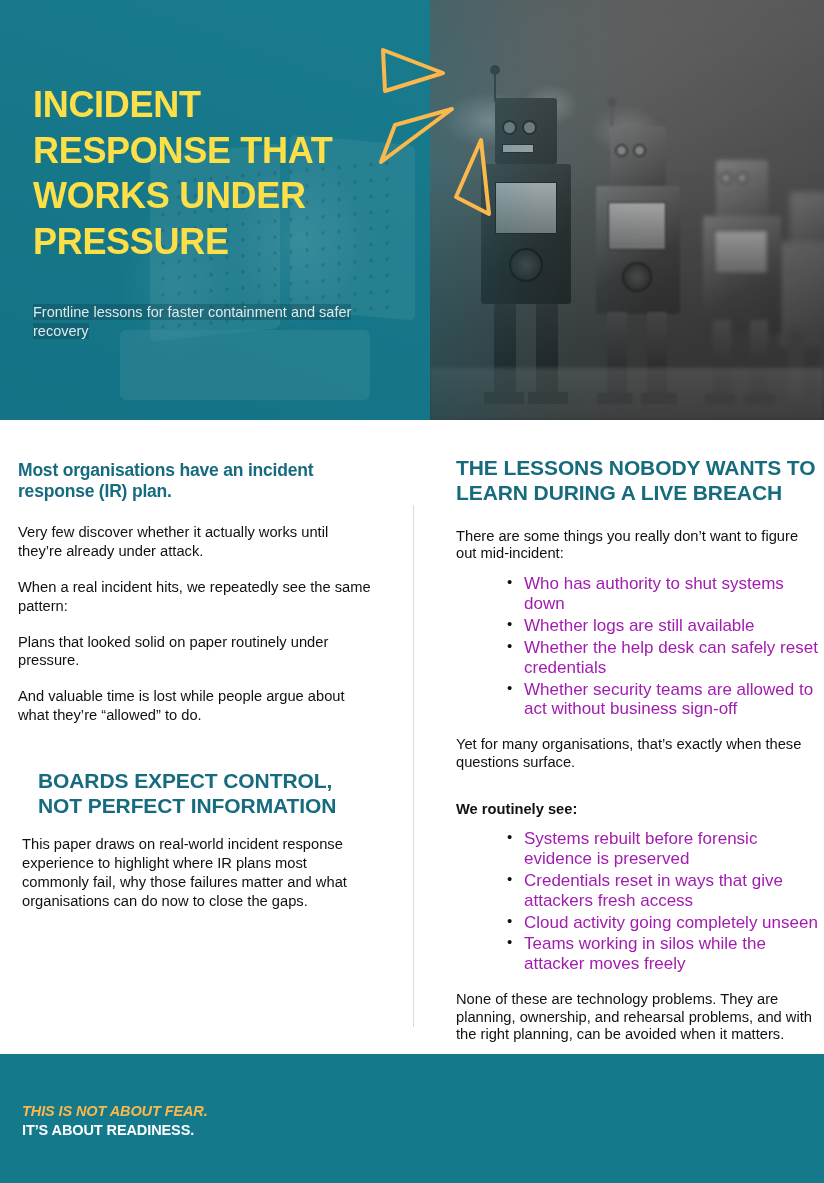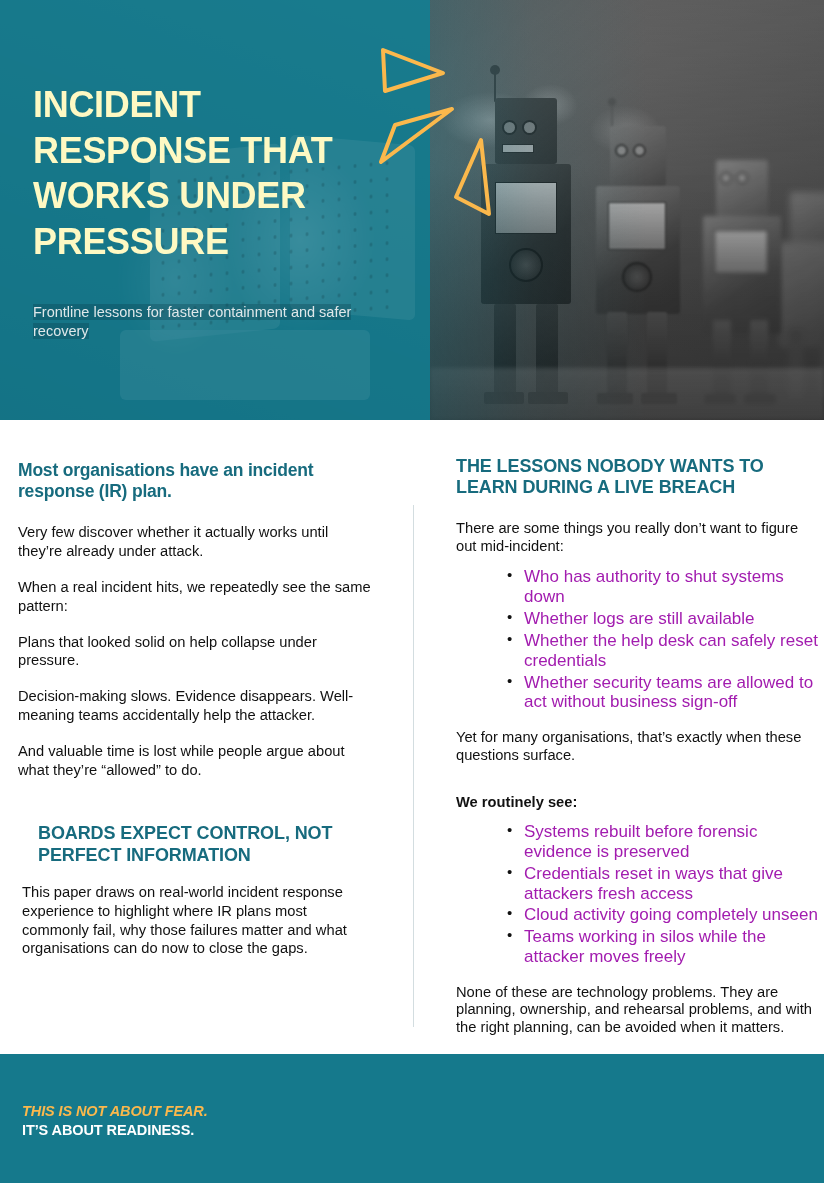--- a/index.html
+++ b/index.html
@@ -116,21 +116,21 @@
   .gs.c { left:120px; top:330px; width:250px; height:70px; }
   .dots {
     position:absolute; left:155px; top:165px; width:240px; height:160px; opacity:.22;
     background-image:radial-gradient(circle, rgba(10,40,48,.95) 1.6px, transparent 1.9px);
     background-size:16px 16px;
     transform:skewY(-5deg);
   }
 
   .hero-title {
     position:absolute; left:33px; top:82px; width:360px;
-    color:#fef9c3;
+    color:#fde047;
     font-size:36px; font-weight:bold; line-height:1.27;
     letter-spacing:-.3px; text-transform:uppercase;
   }
   .hero-sub {
     position:absolute; left:33px; top:303px; width:350px;
     color:#dfe8ea; font-size:14.5px; line-height:1.33;
   }
   .hero-sub span { background:rgba(10,60,72,.30); box-decoration-break:clone; -webkit-box-decoration-break:clone; }
 
   
@@ -140,21 +140,21 @@
   .body-wrap { position:absolute; left:0; top:420px; width:824px; height:634px; background:#fff; }
   .divider { position:absolute; left:413px; top:85px; width:1px; height:522px; background:#d3dde0; }
 
   .col-left  { position:absolute; left:18px;  top:40px; width:355px; }
   .col-right { position:absolute; left:456px; top:36px; width:362px; }
 
   .h-teal {
     color:#176b7e; font-weight:bold; line-height:1.18;
   }
   .h-teal.mixed { font-size:17.5px; letter-spacing:-.2px; }
-  .h-teal.caps  { font-size:18px; text-transform:uppercase; letter-spacing:-.1px; }
+  .h-teal.caps  { font-size:21px; text-transform:uppercase; letter-spacing:-.1px; }
 
   .p {
     color:#111; font-size:14.7px; line-height:1.28; margin-top:17px;
   }
   .p.tight { line-height:1.18; }
   .p.lead { margin-top:22px; }
 
   .sub-bold { color:#111; font-size:14.7px; font-weight:bold; margin-top:30px; }
 
   ul.bl { list-style:none; margin-top:12px; padding-left:28px; }
@@ -260,22 +260,21 @@
   </div>
 
   <div class="body-wrap">
     <div class="divider"></div>
 
     <div class="col-left">
       <h2 class="h-teal mixed">Most organisations have an incident response (IR) plan.</h2>
 
       <p class="p lead">Very few discover whether it actually works until they’re already under attack.</p>
       <p class="p">When a real incident hits, we repeatedly see the same pattern:</p>
-      <p class="p">Plans that looked solid on help collapse under pressure.</p>
-      <p class="p">Decision-making slows. Evidence disappears. Well-meaning teams accidentally help the attacker.</p>
+      <p class="p">Plans that looked solid on paper routinely under pressure.</p>
       <p class="p">And valuable time is lost while people argue about what they’re “allowed” to do.</p>
 
       <h2 class="h-teal caps boards-head">BOARDS EXPECT CONTROL, NOT PERFECT INFORMATION</h2>
       <p class="p boards-body">This paper draws on real-world incident response experience to highlight where IR plans most commonly fail, why those failures matter and what organisations can do now to close the gaps.</p>
     </div>
 
     <div class="col-right">
       <h2 class="h-teal caps">THE LESSONS NOBODY WANTS TO LEARN DURING A LIVE BREACH</h2>
 
       <p class="p lead tight">There are some things you really don’t want to figure out mid-incident:</p>

